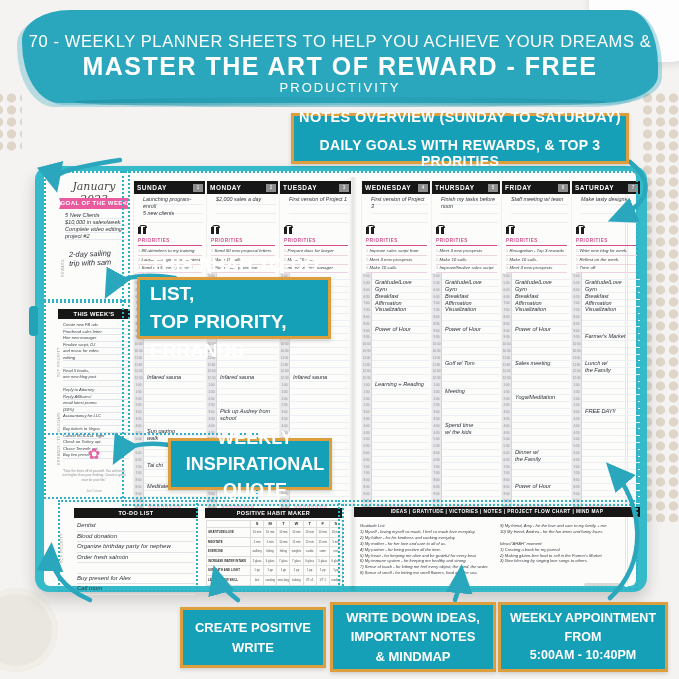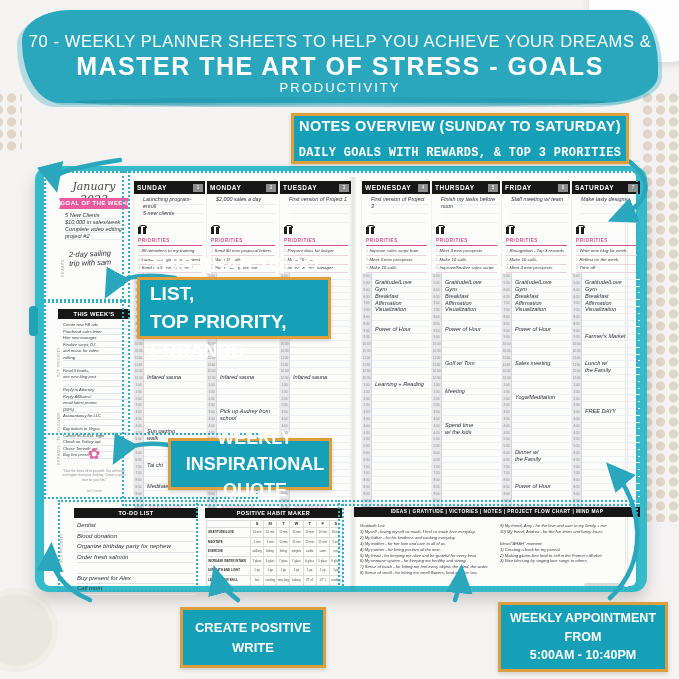--- a/index.html
+++ b/index.html
@@ -30,21 +30,21 @@
   .brush .h3{position:absolute;top:70px;left:0;width:100%;text-align:center;color:#fff;
       font-size:13px;letter-spacing:2px;font-weight:500;}
 
   
   .callout{position:absolute;background:#16a0b8;border:3px solid #dd9f3e;color:#fff;
       display:flex;flex-direction:column;align-items:center;justify-content:center;
       text-align:center;z-index:6;box-shadow:0 2px 4px rgba(0,0,0,.15);}
   .co-goal{left:62px;top:114px;width:172px;height:44px;font-size:13px;font-weight:600;line-height:1.45;}
   .co-overview{left:291px;top:113px;width:332px;height:45px;}
   .co-overview .t{font-size:14.5px;font-weight:600;letter-spacing:.3px;}
-  .co-overview .s{font-size:12px;font-weight:600;letter-spacing:.3px;margin-top:12px;font-family:Liberation Mono, monospace;}
+  .co-overview .s{font-size:14px;font-weight:600;letter-spacing:.3px;margin-top:12px;}
   .co-todo{left:137px;top:277px;width:194px;height:62px;font-size:19px;font-weight:600;
       line-height:1.5;align-items:flex-start;padding-left:10px;box-sizing:border-box;text-align:left;}
   .co-quote{left:168px;top:438px;width:164px;height:52px;font-size:18px;font-weight:600;
       line-height:1.45;align-items:flex-start;padding-left:10px;box-sizing:border-box;text-align:center;}
   .co-b{font-size:13px;font-weight:600;line-height:1.5;}
   .co-p1{left:20px;top:602px;width:150px;height:64px;}
   .co-p2{left:180px;top:607px;width:140px;height:55px;}
   .co-p3{left:330px;top:602px;width:160px;height:64px;}
   .co-p4{left:498px;top:602px;width:164px;height:64px;font-size:12.5px;}
 
@@ -131,21 +131,21 @@
 
 <div class="stage">
 
   <div class="honeycomb" style="left:641px;top:92px;width:38px;height:430px;"></div>
   <div class="honeycomb" style="left:-8px;top:92px;width:30px;height:60px;"></div>
   <div class="paper-tr"></div>
   <div class="blob-bl"></div>
 
   <div class="brush">
     <div class="h1">70 - WEEKLY PLANNER  SHEETS TO HELP YOU ACHIEVE YOUR DREAMS &amp;</div>
-    <div class="h2">MASTER THE ART OF STRESS - GOALS</div>
+    <div class="h2">MASTER THE ART OF REWARD - FREE</div>
     <div class="h3">PRODUCTIVITY</div>
   </div>
 
   <div class="callout co-overview">
     <div class="t">NOTES OVERVIEW (SUNDAY TO SATURDAY)</div>
     <div class="s">DAILY GOALS WITH REWARDS, &amp; TOP 3 PRORITIES</div>
   </div>
 
   <div class="planner">
     <div class="penloop"></div>
@@ -759,16 +759,19 @@
     </g>
   </svg>
 
   <div class="callout co-todo pre">THIS AHAH TO-DO LIST,
 TOP PRIORITY, ERRANDS</div>
   <div class="callout co-quote pre">WEEKLY INSPIRATIONAL
 QUOTE</div>
 
   <div class="callout co-b co-p2 pre">CREATE POSITIVE
 WRITE</div>
+  <div class="callout co-b co-p3 pre">WRITE DOWN IDEAS,
+IMPORTANT NOTES
+&amp; MINDMAP</div>
   <div class="callout co-b co-p4 pre">WEEKLY APPOINTMENT
 FROM
 5:00AM - 10:40PM</div>
 </div>
 
 </body></html>

